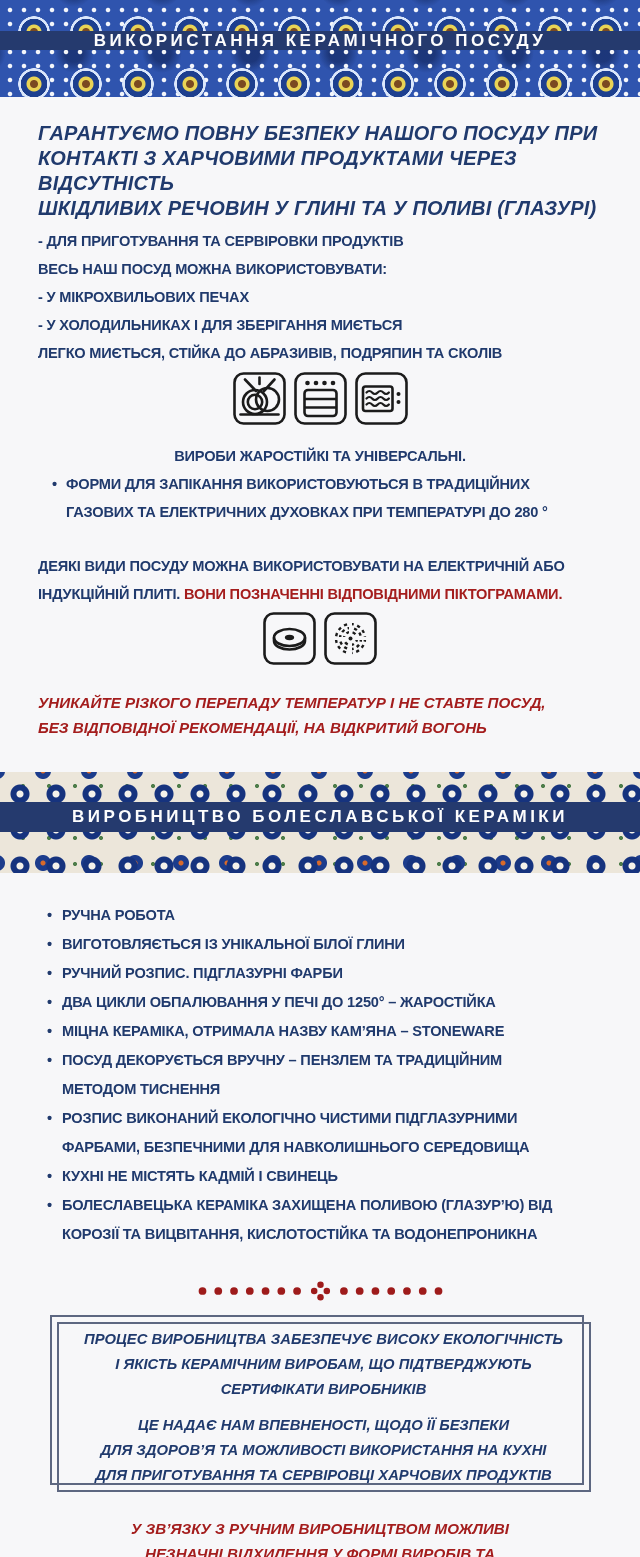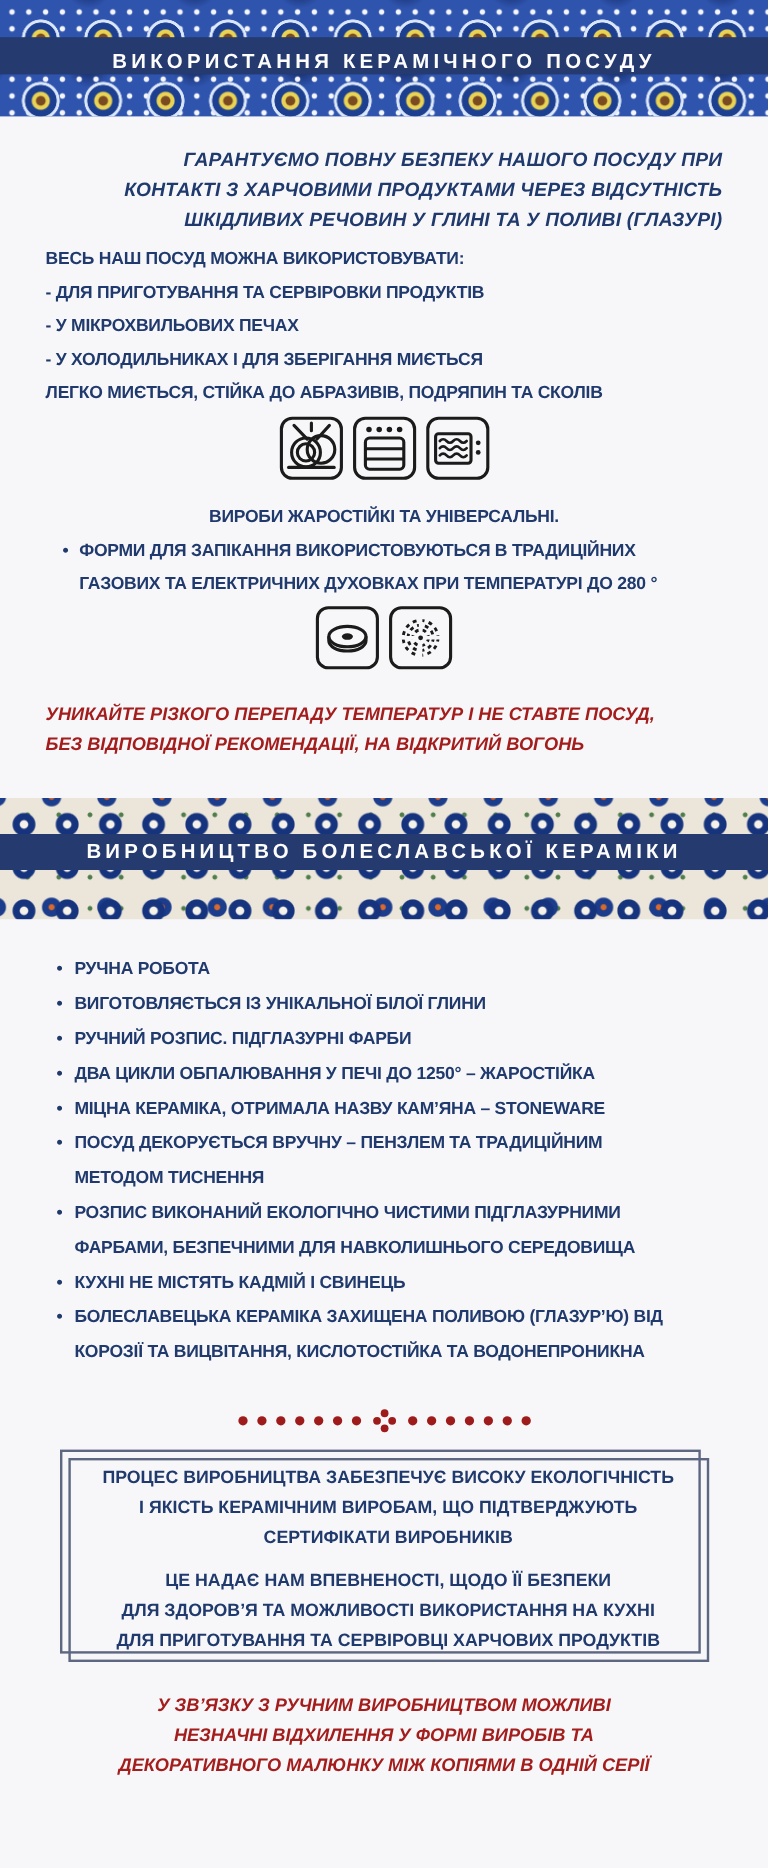--- a/index.html
+++ b/index.html
@@ -24,26 +24,26 @@
   .band2{height:101px;
     background-color:#ece6da;
     background-image:
       radial-gradient(circle, #f5f2ea 3px, #16337e 4px 9px, rgba(22,51,126,0) 10px),
       radial-gradient(circle, #d96a2a 2px, #1c3c8c 3px 7.5px, rgba(28,60,140,0) 8.5px),
       radial-gradient(circle, #4e7d4a 1.6px, rgba(78,125,74,0) 2.4px);
     background-size:36px 36px,46px 46px,26px 26px;
     background-position:2px 4px,20px 22px,10px 1px;
   }
   .banner{position:absolute;left:0;right:0;background:#253a6e;display:flex;align-items:center;justify-content:center;}
-  .band1 .banner{top:31px;height:31px;align-items:flex-end;}
+  .band1 .banner{top:31px;height:19px;}
   .band2 .banner{top:30px;height:30px;text-align:center;}
   .banner span{color:#fdfdfd;font-size:17px;letter-spacing:3.5px;}
   
   .content{padding:0 38px;}
-  .intro{margin:24px 0 0;text-align:right;font-style:italic;font-size:16px;line-height:25px;letter-spacing:.2px;}
+  .intro{margin:24px 0 0;text-align:left;font-style:italic;font-size:20px;line-height:25px;letter-spacing:.2px;}
   .block1{margin-top:6px;font-size:14.6px;line-height:28px;letter-spacing:-0.2px;}
   .block1 div{min-height:28px;}
   .icons-row{display:flex;justify-content:center;align-items:center;gap:6px;}
   .icons-row.r1{margin-top:4px;}
   .icons-row.r2{margin-top:3px;}
   .icons-row svg{width:55px;height:55px;display:block;}
   .heat-heading{margin-top:16px;font-size:14.6px;line-height:28px;letter-spacing:-0.2px;text-align:center;}
   .bullet-row{display:flex;font-size:14.6px;line-height:28px;letter-spacing:-0.2px;}
   .bullet-row .dot-mark{width:14px;margin-left:14px;flex:none;}
   .stove{margin:26px 0 0;font-size:14.6px;line-height:28px;letter-spacing:-0.2px;}
@@ -53,43 +53,43 @@
   .bullets{margin:28px 38px 0;padding:0;list-style:none;font-size:14.6px;line-height:29px;letter-spacing:-0.2px;}
   .bullets li{display:flex;}
   .bullets .dot-mark{width:15px;margin-left:9px;flex:none;}
   .divider{display:flex;justify-content:center;margin-top:30px;}
   .frame-wrap{position:relative;width:541px;height:177px;margin:12px auto 0;}
   .frame-rect{position:absolute;width:534px;height:170px;border:2px solid #5d6781;box-sizing:border-box;}
   .frame-rect.a{left:0;top:0;}
   .frame-rect.b{left:7px;top:7px;}
   .frame-content{position:absolute;left:7px;top:7px;width:534px;height:170px;box-sizing:border-box;
     display:flex;flex-direction:column;justify-content:center;gap:11px;
-    text-align:center;font-size:14.8px;line-height:25px;}
+    text-align:center;font-style:italic;font-size:14.8px;line-height:25px;}
   .frame-content p{margin:0;}
   .note{margin:24px 0 0;text-align:center;font-style:italic;font-size:15.2px;line-height:25px;}
 </style>
 </head>
 <body>
 
 <div class="page">
 
   <header class="photo-band band1">
     <div class="banner">
       <span>ВИКОРИСТАННЯ КЕРАМІЧНОГО ПОСУДУ</span>
     </div>
   </header>
 
   <div class="content">
     <p class="intro pre">ГАРАНТУЄМО ПОВНУ БЕЗПЕКУ НАШОГО ПОСУДУ ПРИ
 КОНТАКТІ З ХАРЧОВИМИ ПРОДУКТАМИ ЧЕРЕЗ ВІДСУТНІСТЬ
 ШКІДЛИВИХ РЕЧОВИН У ГЛИНІ ТА У ПОЛИВІ (ГЛАЗУРІ)</p>
 
     <div class="block1">
+      <div>- ДЛЯ ПРИГОТУВАННЯ ТА СЕРВІРОВКИ ПРОДУКТІВ</div>
       <div>ВЕСЬ НАШ ПОСУД МОЖНА ВИКОРИСТОВУВАТИ:</div>
-      <div>- ДЛЯ ПРИГОТУВАННЯ ТА СЕРВІРОВКИ ПРОДУКТІВ</div>
       <div>- У МІКРОХВИЛЬОВИХ ПЕЧАХ</div>
       <div>- У ХОЛОДИЛЬНИКАХ І ДЛЯ ЗБЕРІГАННЯ МИЄТЬСЯ</div>
       <div>ЛЕГКО МИЄТЬСЯ, СТІЙКА ДО АБРАЗИВІВ, ПОДРЯПИН ТА СКОЛІВ</div>
     </div>
 
     <div class="icons-row r1">
       <svg viewBox="0 0 55 55" fill="none" stroke="#1b1b1b" stroke-width="2.6" stroke-linecap="round">
         <rect x="2.5" y="2.5" width="50" height="50" rx="9"></rect>
         <line x1="8.5" y1="43.5" x2="46.5" y2="43.5"></line>
         <circle cx="35.5" cy="28.5" r="11.5"></circle>
@@ -121,20 +121,22 @@
     </div>
 
     <div class="heat-heading">ВИРОБИ ЖАРОСТІЙКІ ТА УНІВЕРСАЛЬНІ.</div>
 
     <div class="bullet-row">
       <span class="dot-mark">•</span>
       <span class="pre">ФОРМИ ДЛЯ ЗАПІКАННЯ ВИКОРИСТОВУЮТЬСЯ В ТРАДИЦІЙНИХ
 ГАЗОВИХ ТА ЕЛЕКТРИЧНИХ ДУХОВКАХ ПРИ ТЕМПЕРАТУРІ ДО 280 °</span>
     </div>
 
+    <p class="stove pre"><span>ДЕЯКІ ВИДИ ПОСУДУ МОЖНА ВИКОРИСТОВУВАТИ НА ЕЛЕКТРИЧНІЙ АБО
+ІНДУКЦІЙНІЙ ПЛИТІ. </span><span class="red">ВОНИ ПОЗНАЧЕННІ ВІДПОВІДНИМИ ПІКТОГРАМАМИ.</span></p>
 
     <div class="icons-row r2">
       <svg viewBox="0 0 55 55" fill="none" stroke="#1b1b1b" stroke-width="2.6">
         <rect x="2.5" y="2.5" width="50" height="50" rx="9"></rect>
         <ellipse cx="27.5" cy="26.5" rx="15.5" ry="8.5"></ellipse>
         <path d="M12 26.5 v3.5 a15.5 8.5 0 0 0 31 0 v-3.5"></path>
         <ellipse cx="27.5" cy="26.5" rx="4.6" ry="2.7" fill="#1b1b1b" stroke="none"></ellipse>
       </svg>
       <svg viewBox="0 0 55 55" fill="none" stroke="#1b1b1b" stroke-width="2.4">
         <rect x="2.5" y="2.5" width="50" height="50" rx="9" stroke-width="2.6"></rect>

